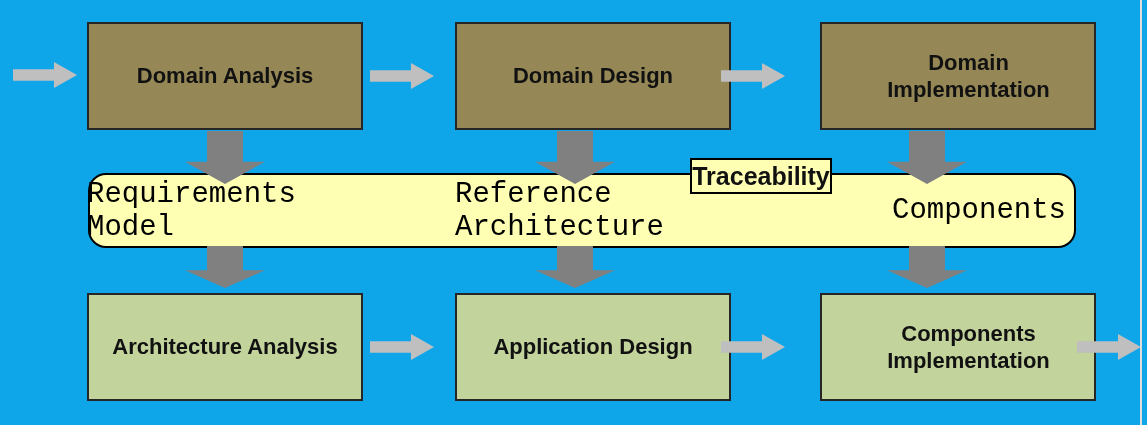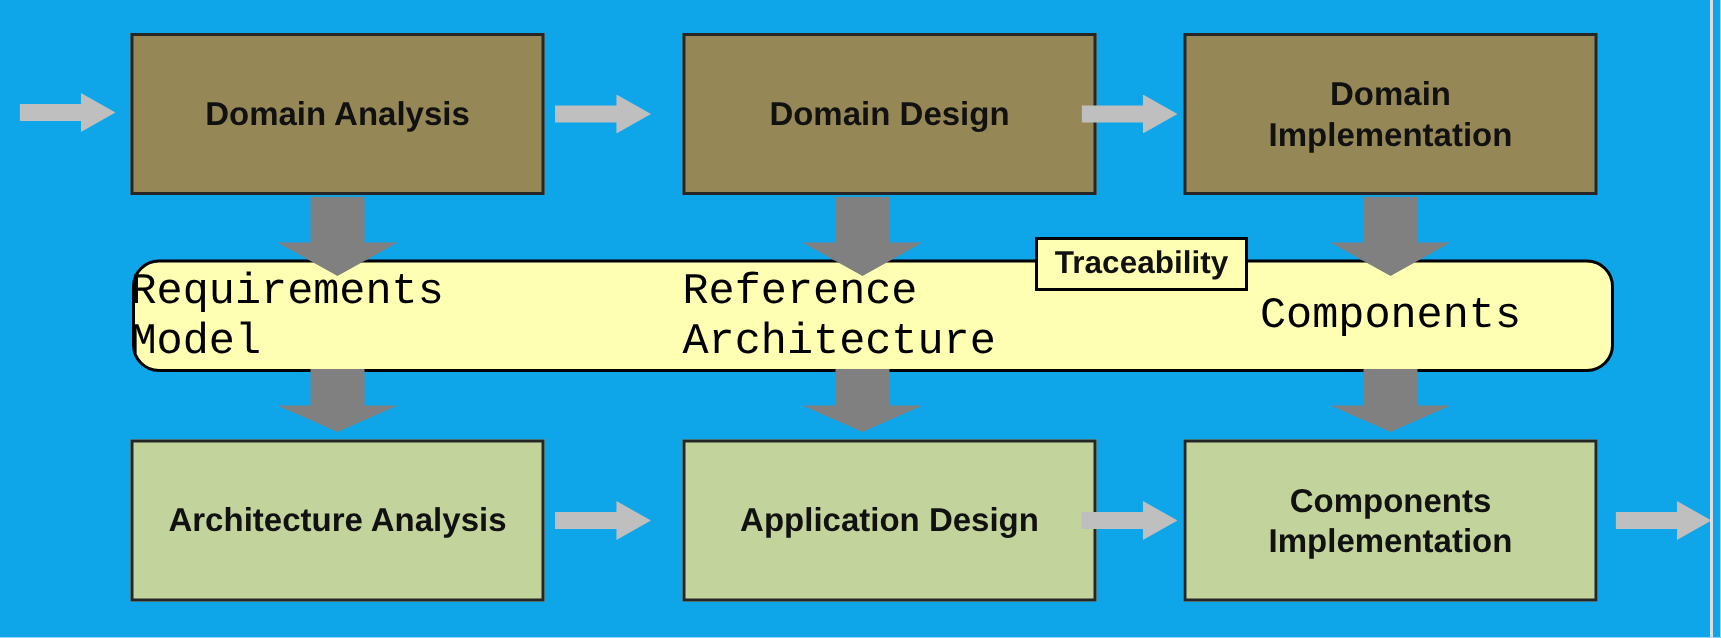--- a/index.html
+++ b/index.html
@@ -25,21 +25,21 @@
     width:276px;height:108px;
     box-sizing:border-box;
     border:2px solid var(--box-border);
     display:flex;align-items:center;justify-content:center;
     text-align:center;
     font-weight:bold;font-size:22px;color:#111;
     line-height:1.25;
   }
   .pbox.domain{background:var(--domain-box-fill);top:22px;}
   .pbox.application{background:var(--application-box-fill);top:293px;}
-  .col1{left:87px;} .col2{left:437px;margin-left:18px;} .col3{left:789px;}
+  .col1{left:87px;} .col2{left:437px;margin-left:18px;} .col3{left:820px;padding-left:21px;}
   .pbox .lbl{display:inline-block;}
   .pbox .lbl.narrow{max-width:210px;}
   
   .band{
     position:absolute;left:88px;top:173px;
     width:988px;height:75px;box-sizing:border-box;
     background:var(--band-fill);
     border:2px solid #000;border-radius:18px;
     z-index:1;
   }
@@ -47,21 +47,21 @@
     position:absolute;top:173px;height:75px;width:276px;
     display:flex;align-items:center;justify-content:center;
     font-size:29px;color:#000;z-index:2;font-family:Liberation Mono, monospace;
   }
   .traceability{
     position:absolute;left:690px;top:158px;
     width:142px;height:36px;box-sizing:border-box;
     background:var(--band-fill);
     border:2px solid #000;
     display:flex;align-items:center;justify-content:center;
-    font-weight:bold;font-size:21px;color:#111;
+    font-weight:bold;font-size:25px;color:#111;
     z-index:4;
   }
   
   .h-arrow{
     position:absolute;width:64px;height:26px;
     background:var(--arrow-horizontal);
     clip-path:polygon(0 28%,64% 28%,64% 0,100% 50%,64% 100%,64% 72%,0 72%);
   }
   .v-arrow{
     position:absolute;width:80px;

